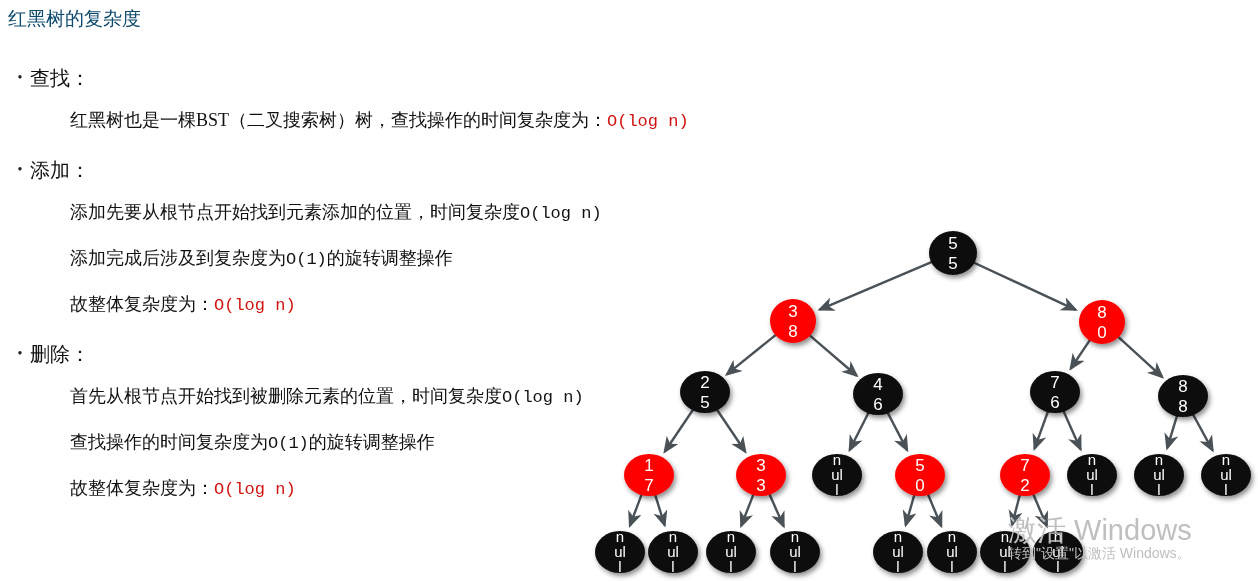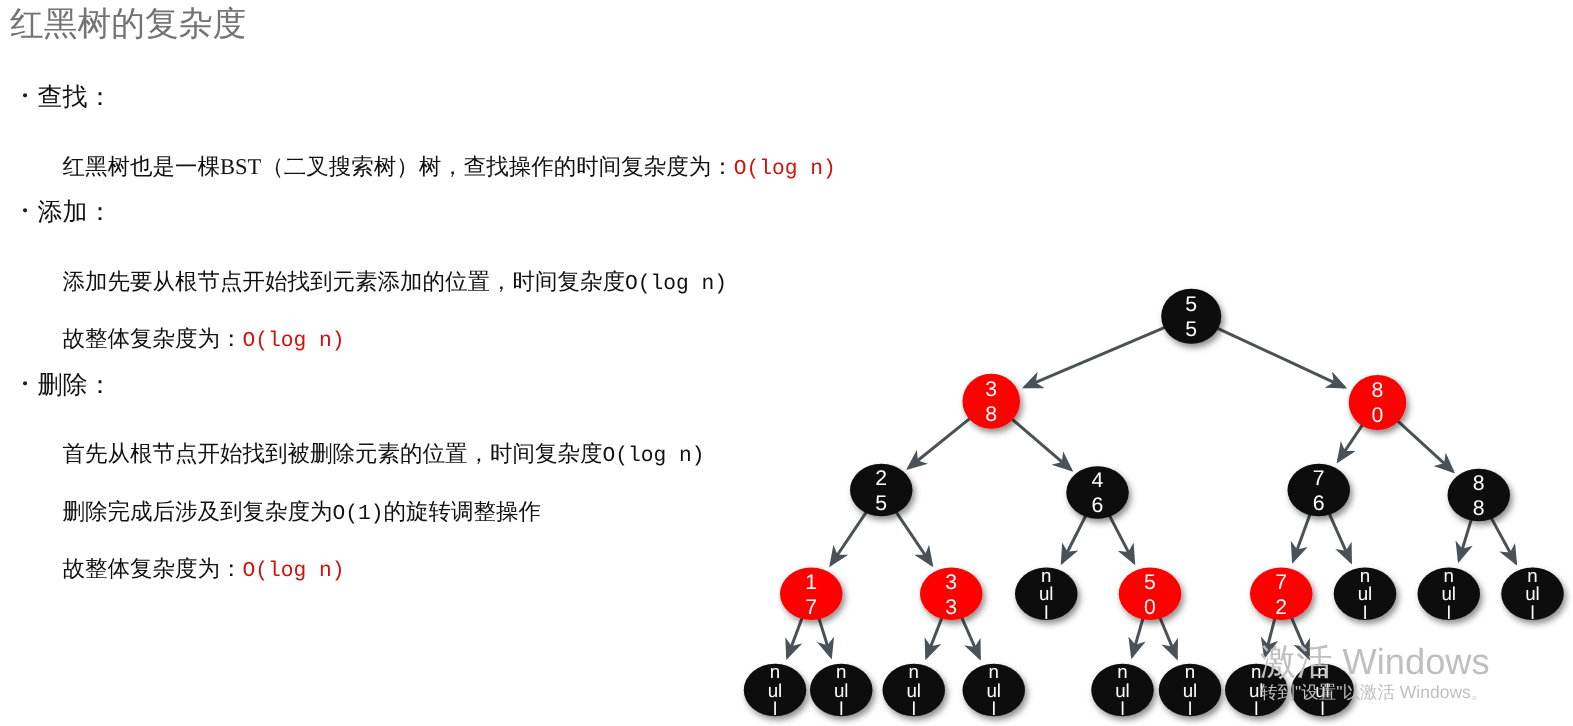--- a/index.html
+++ b/index.html
@@ -14,23 +14,23 @@
     overflow: hidden;
     font-family: "Liberation Serif", "DejaVu Serif", serif;
     color: #111111;
   }
 
   
   #slide-title {
     position: absolute;
     left: 8px;
     top: 2px;
-    font-size: 27px;
+    font-size: 19px;
     line-height: 34px;
-    color: #737373;
+    color: #0c4a6e;
     font-family: "Liberation Serif", "DejaVu Serif", serif;
     white-space: nowrap;
   }
 
   
   #outline {
     position: absolute;
     left: 0;
     top: 63px;
     width: 720px;
@@ -56,22 +56,23 @@
     font-size: 20px;
     line-height: 30px;
     white-space: nowrap;
     text-align: center;
   }
   .sub-row {
     position: relative;
     height: 46px;
     padding-left: 50px;
     font-size: 18px;
-    line-height: 48px;
-    white-space: nowrap;
+    line-height: 22px;
+    white-space: nowrap;
+    margin-left: 20px;
   }
   .mono-red {
     color: #D1110E;
     font-family: "Liberation Mono", "DejaVu Sans Mono", monospace;
     font-size: 17px;
   }
   .mono-blk {
     font-family: "Liberation Mono", "DejaVu Sans Mono", monospace;
     font-size: 17px;
     color: #111;
@@ -136,36 +137,39 @@
 
   <div class="bullet-row">
     <span class="bullet-mark">•</span>
     <span class="bullet-text">添加：</span>
   </div>
 
   <div class="sub-row">
     <span>添加先要从根节点开始找到元素添加的位置，时间复杂度</span><span class="mono-blk">O(log n)</span>
   </div>
 
+  <div class="sub-row">
+    <span>添加完成后涉及到复杂度为</span><span class="mono-blk">O(1)</span><span>的旋转调整操作</span>
+  </div>
 
   <div class="sub-row">
     <span>故整体复杂度为：</span><span class="mono-red">O(log n)</span>
   </div>
 
   <div class="bullet-row">
     <span class="bullet-mark">•</span>
     <span class="bullet-text">删除：</span>
   </div>
 
   <div class="sub-row">
     <span>首先从根节点开始找到被删除元素的位置，时间复杂度</span><span class="mono-blk">O(log n)</span>
   </div>
 
   <div class="sub-row">
-    <span>删除完成后涉及到复杂度为</span><span class="mono-blk">O(1)</span><span>的旋转调整操作</span>
+    <span>查找操作的时间复杂度为</span><span class="mono-blk">O(1)</span><span>的旋转调整操作</span>
   </div>
 
   <div class="sub-row">
     <span>故整体复杂度为：</span><span class="mono-red">O(log n)</span>
   </div>
 
 </div>
 
 <div id="tree">
   <svg id="tree-svg" viewBox="0 0 1258 581" xmlns="http://www.w3.org/2000/svg">

